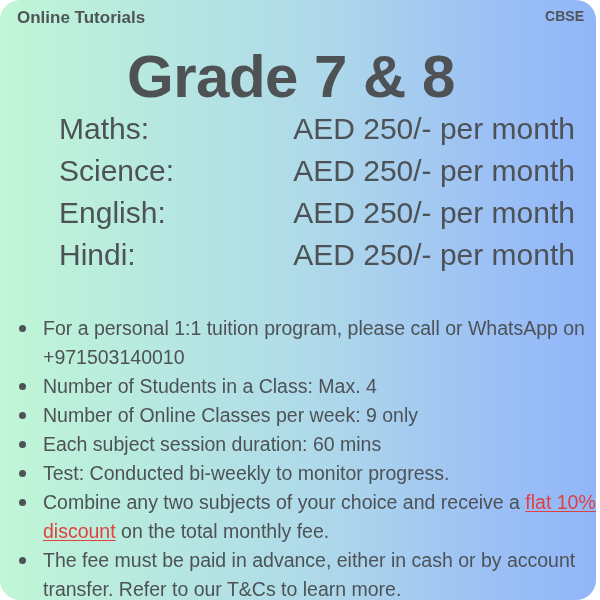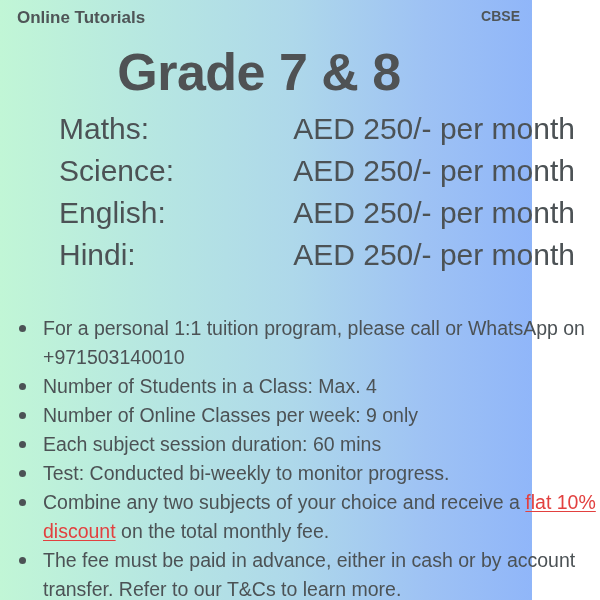--- a/index.html
+++ b/index.html
@@ -3,35 +3,36 @@
   <meta charset="utf-8">
   <style>
     html, body { margin: 0; padding: 0; }
     body {
       width: 600px; height: 600px; overflow: hidden;
       font-family: "Liberation Sans", "DejaVu Sans", sans-serif;
       color: #4a4f52;
     }
     .card {
       position: relative;
-      width: 532px; height: 600px;
+      width: 596px; height: 600px;
       background: linear-gradient(90deg, #c1f6d6 0%, #b6e6e2 30%, #aed8ea 55%, #9ec2f4 80%, #90b6f9 100%);
       box-sizing: border-box;
+      border-radius: 20px;
     }
     .brand {
       position: absolute; left: 17px; top: 8px;
       font-size: 17px; font-weight: bold; color: #4f5557;
     }
     .board {
       position: absolute; right: 12px; top: 8px;
       font-size: 14px; font-weight: bold; color: #4f5557;
     }
     .title {
       position: absolute; left: 0; right: 0; top: 42px;
-      text-align: center; font-size: 52px; font-weight: bold;
+      text-align: center; font-size: 60px; font-weight: bold;
       color: #4f5254; letter-spacing: -0.5px;
       padding-left: 0;
     }
     .title span { display: inline-block; margin-left: -14px; }
     .fees {
       position: absolute; left: 17px; top: 112px; width: 565px;
     }
     .fee-row {
       position: relative; height: 42px;
       font-size: 30px; color: #4c5255;

